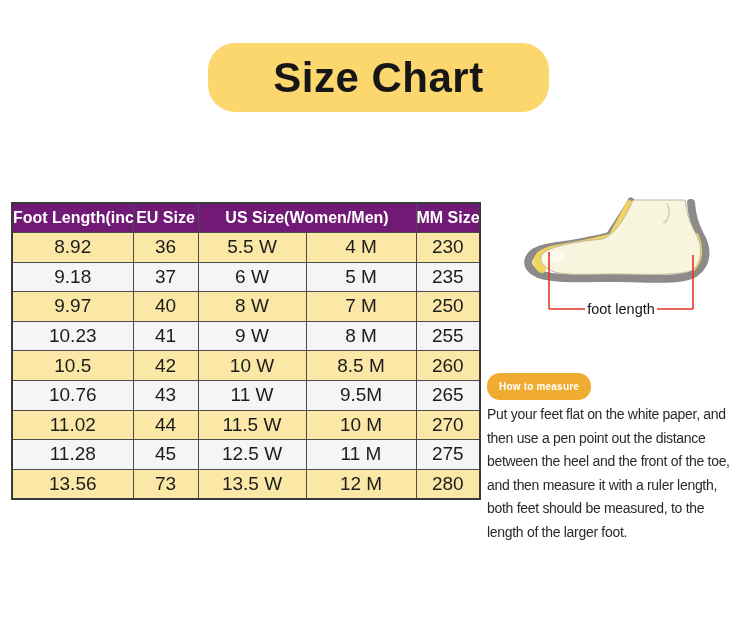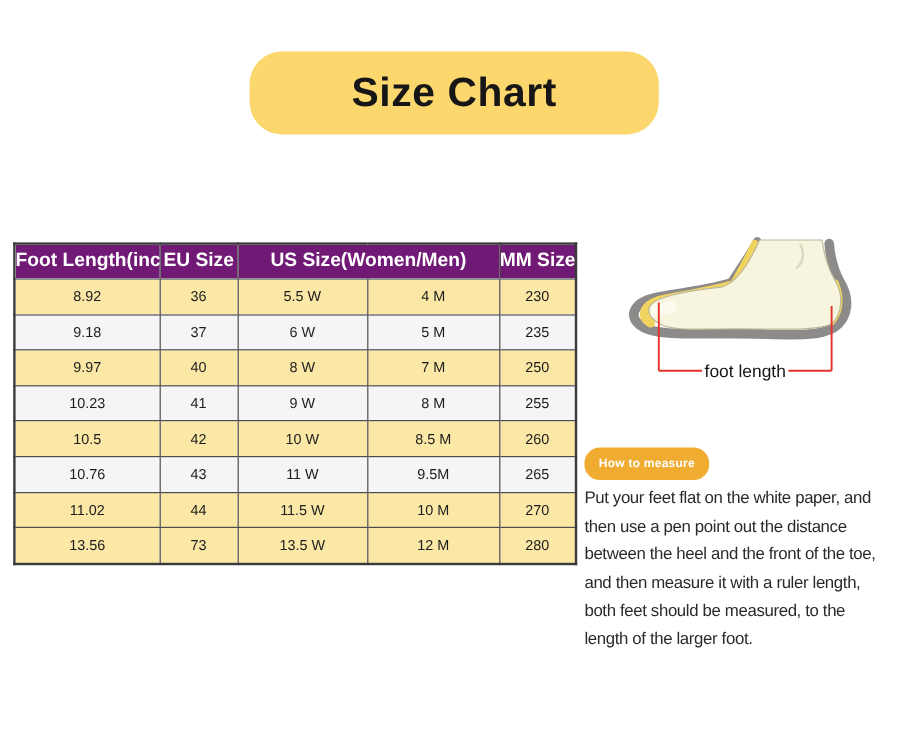--- a/index.html
+++ b/index.html
@@ -14,21 +14,21 @@
   
   .banner {
     position: absolute;
     left: 208px; top: 43px;
     width: 341px; height: 69px;
     background: #FBD76E;
     border-radius: 27px;
     display: flex; align-items: center; justify-content: center;
   }
   .banner span {
-    font-size: 34px; font-weight: bold; color: #161616; letter-spacing: 0.5px;
+    font-size: 42px; font-weight: bold; color: #161616; letter-spacing: 0.5px;
   }
 
   
   table.size-table {
     position: absolute;
     left: 11px; top: 202px;
     width: 468px;
     border-collapse: collapse;
     table-layout: fixed;
     border: 2px solid #3a3a3a;
@@ -41,21 +41,21 @@
     white-space: nowrap;
   }
   table.size-table thead th {
     background: #701a75;
     color: #ffffff;
     font-size: 16px;
     font-weight: bold;
     height: 28px;
   }
   table.size-table td {
-    font-size: 12px;
+    font-size: 19px;
     color: #1c1c1c;
     height: 28.6px;
   }
   tr.row-yellow td { background: #FBE8A6; }
   tr.row-light  td { background: #F5F5F7; margin-left: 20px; }
 
   
   .foot-figure {
     position: absolute;
     left: 512px; top: 188px;
@@ -159,20 +159,27 @@
         <td>9.5M</td>
         <td>265</td>
       </tr>
       <tr class="row-yellow">
         <td>11.02</td>
         <td>44</td>
         <td>11.5 W</td>
         <td>10 M</td>
         <td>270</td>
       </tr>
+      <tr class="row-light">
+        <td>11.28</td>
+        <td>45</td>
+        <td>12.5 W</td>
+        <td>11 M</td>
+        <td>275</td>
+      </tr>
       <tr class="row-yellow">
         <td>13.56</td>
         <td>73</td>
         <td>13.5 W</td>
         <td>12 M</td>
         <td>280</td>
       </tr>
     </tbody>
 </table>
 

